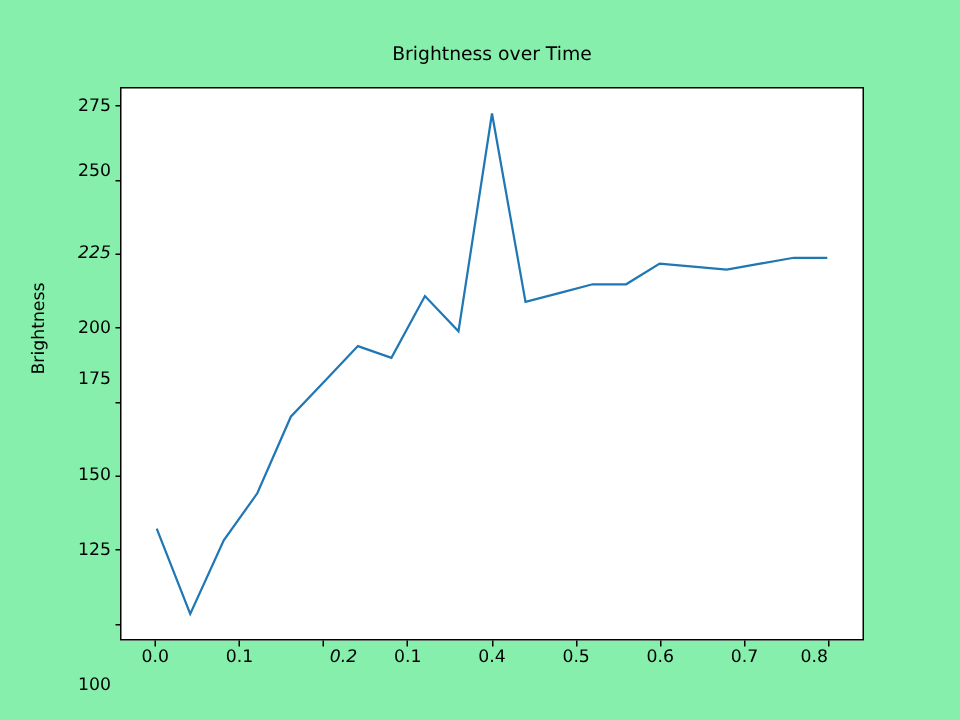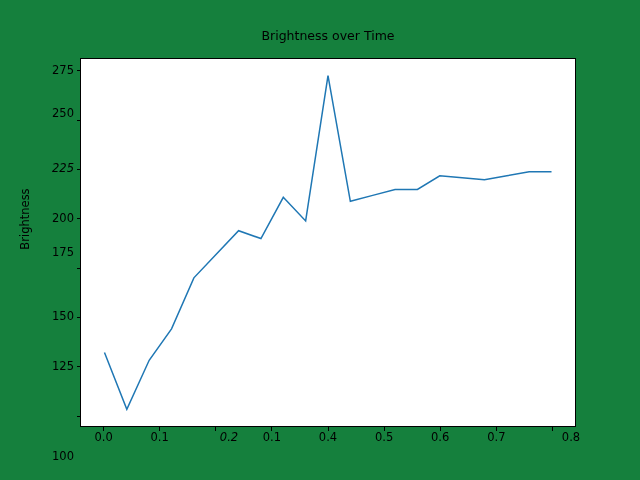--- a/index.html
+++ b/index.html
@@ -11,21 +11,21 @@
     width: 640px;
     height: 480px;
     overflow: hidden;
     font-family: "DejaVu Sans", sans-serif;
     color: #000000;
   }
   #figure {
     position: relative;
     width: 640px;
     height: 480px;
-    background: #15803d;
+    background: #86efac;
   }
   #chart-title {
     position: absolute;
     left: 80px;
     top: 28px;
     width: 496px;
     text-align: center;
     font-size: 12.5px;
     color: #000000;
     white-space: nowrap;
@@ -156,17 +156,17 @@
     </div>
   <div id="xtick-labels">
       <div class="xtick-label" style="left: 23.5656px;">0.0</div>
       <div class="xtick-label" style="left: 79.6742px;">0.1</div>
       <div class="xtick-label" style="left: 149px; font-style: italic;">0.2</div>
       <div class="xtick-label" style="left: 191.891px;">0.1</div>
       <div class="xtick-label" style="left: 248px;">0.4</div>
       <div class="xtick-label" style="left: 304.109px;">0.5</div>
       <div class="xtick-label" style="left: 360.217px;">0.6</div>
       <div class="xtick-label" style="left: 416.326px;">0.7</div>
-      <div class="xtick-label" style="left: 491px;">0.8</div>
+      <div class="xtick-label" style="left: 449px; text-align: right;">0.8</div>
     </div>
 
 
 </div>
 
 </body></html>

